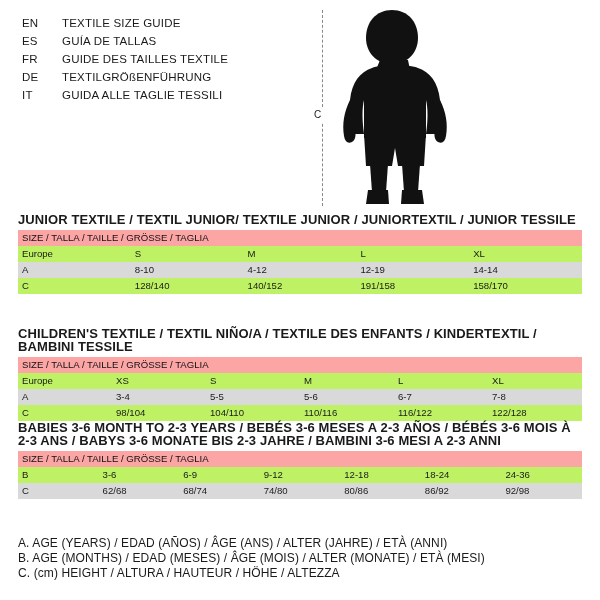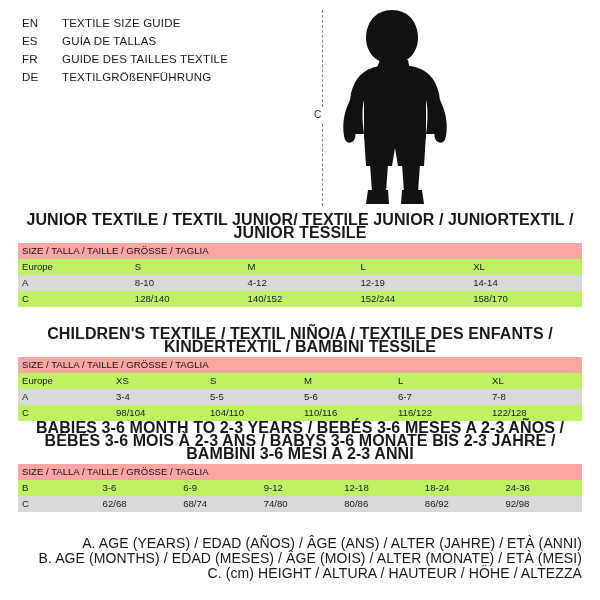--- a/index.html
+++ b/index.html
@@ -78,26 +78,25 @@
     height: 200px;
   }
 
   
   .section {
     position: absolute;
     left: 18px;
     width: 564px;
   }
   .section-title {
-    font-size: 16px;
+    font-size: 13px;
     font-weight: bold;
     letter-spacing: 0.1px;
     margin-bottom: 4px;
     line-height: 13px;
-    text-align: center;
   }
   .section-title.multiline {
     line-height: 13px;
   }
   table.size-table {
     width: 100%;
     border-collapse: collapse;
     table-layout: fixed;
   }
   table.size-table td {
@@ -121,24 +120,23 @@
     width: 90px;
   }
 
   
   .legend {
     position: absolute;
     left: 18px;
     width: 564px;
   }
   .legend-line {
-    font-size: 14px;
+    font-size: 12px;
     line-height: 15px;
     letter-spacing: 0.1px;
-    text-align: right;
   }
 </style>
 </head>
 <body>
 
 <div class="page">
 
   <div class="header">
     <div class="lang-row">
       <div class="lang-code">EN</div>
@@ -148,20 +146,24 @@
       <div class="lang-code">ES</div>
       <div class="lang-title">GUÍA DE TALLAS</div>
     </div>
     <div class="lang-row">
       <div class="lang-code">FR</div>
       <div class="lang-title">GUIDE DES TAILLES TEXTILE</div>
     </div>
     <div class="lang-row">
       <div class="lang-code">DE</div>
       <div class="lang-title">TEXTILGRÖßENFÜHRUNG</div>
+    </div>
+    <div class="lang-row">
+      <div class="lang-code">IT</div>
+      <div class="lang-title">GUIDA ALLE TAGLIE TESSILI</div>
     </div>
   </div>
 
   <div class="figure-area">
     <div class="dash-line"></div>
     <div class="c-label">C</div>
     <svg class="silhouette" viewBox="0 0 130 200">
       <g fill="#111111">
 
         <path d="M62 2 C46 2 36 14 36 30 C36 44 46 56 62 56 C78 56 88 44 88 30 C88 14 78 2 62 2 Z"></path>
@@ -201,21 +203,21 @@
         <td class="col-label">A</td>
         <td>8-10</td>
         <td>4-12</td>
         <td>12-19</td>
         <td>14-14</td>
       </tr>
       <tr class="plain-row">
         <td class="col-label">C</td>
         <td>128/140</td>
         <td>140/152</td>
-        <td>152/244</td>
+        <td>191/158</td>
         <td>158/170</td>
       </tr>
     </tbody>
       </table>
   </div>
 
   <div class="section" style="top:327px;">
     <div class="section-title">CHILDREN'S TEXTILE / TEXTIL NIÑO/A / TEXTILE DES ENFANTS / KINDERTEXTIL / BAMBINI TESSILE</div>
     <table class="size-table">
       <tbody>

